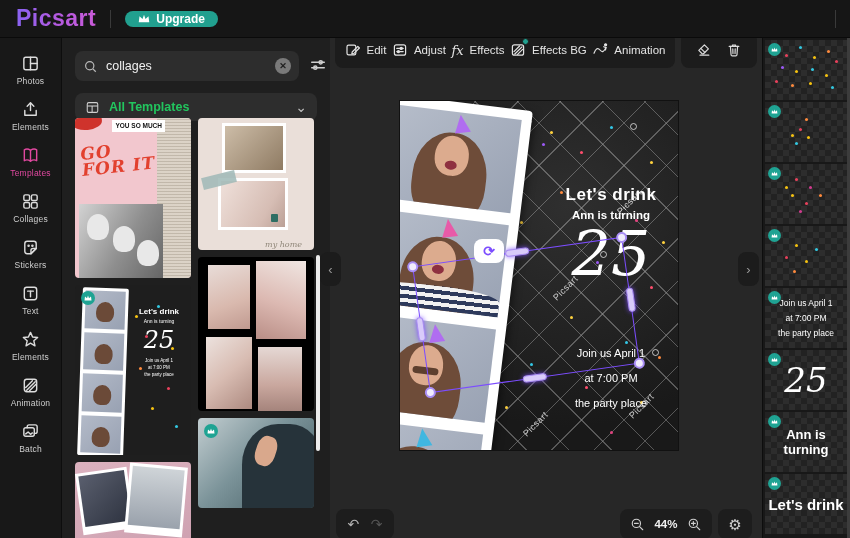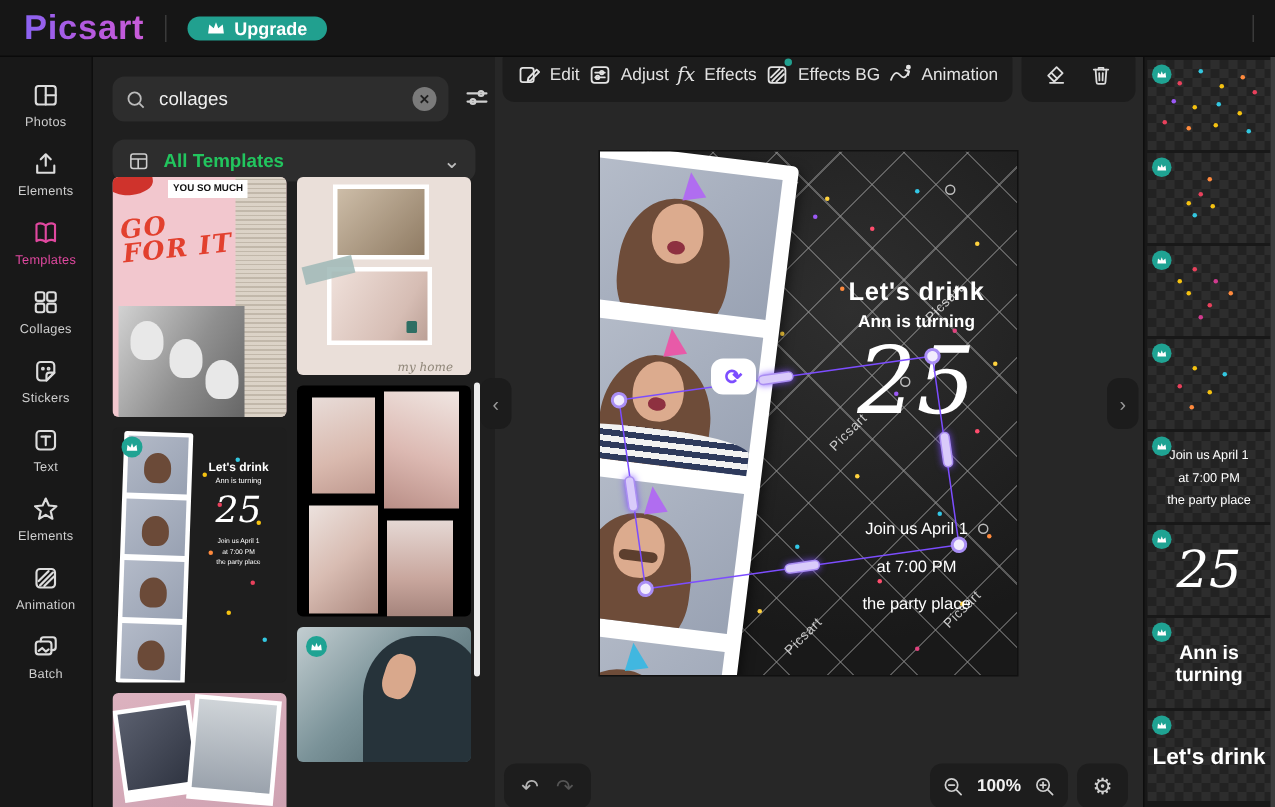--- a/index.html
+++ b/index.html
@@ -551,21 +551,21 @@
         <button class="histbtn redo">↷</button>
       </div>
       <div class="bgroup bg-zoom">
         <button class="zbtn">
           <svg viewBox="0 0 20 20">
               <circle cx="8.5" cy="8.5" r="5.5"></circle>
               <line x1="12.8" y1="12.8" x2="17" y2="17"></line>
               <line x1="6" y1="8.5" x2="11" y2="8.5"></line>
             </svg>
         </button>
-        <span class="zoomlvl">100%</span>
+        <span class="zoomlvl">44%</span>
         <button class="zbtn">
           <svg viewBox="0 0 20 20">
               <circle cx="8.5" cy="8.5" r="5.5"></circle>
               <line x1="12.8" y1="12.8" x2="17" y2="17"></line>
               <line x1="6" y1="8.5" x2="11" y2="8.5"></line>
               <line x1="8.5" y1="6" x2="8.5" y2="11"></line>
             </svg>
         </button>
       </div>
       <div class="bgroup bg-gear">

